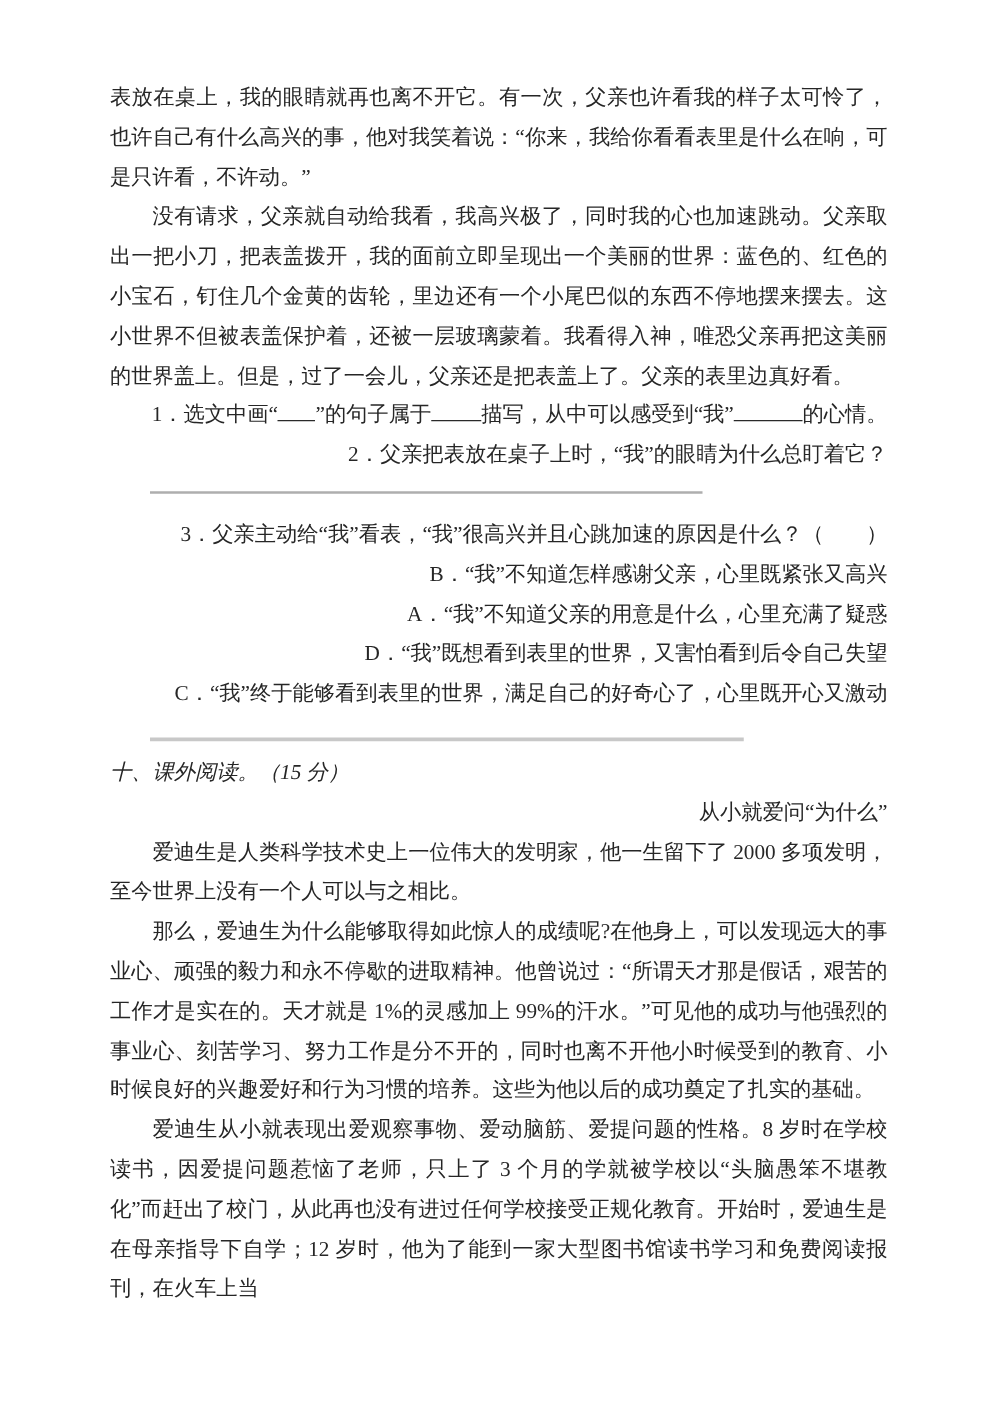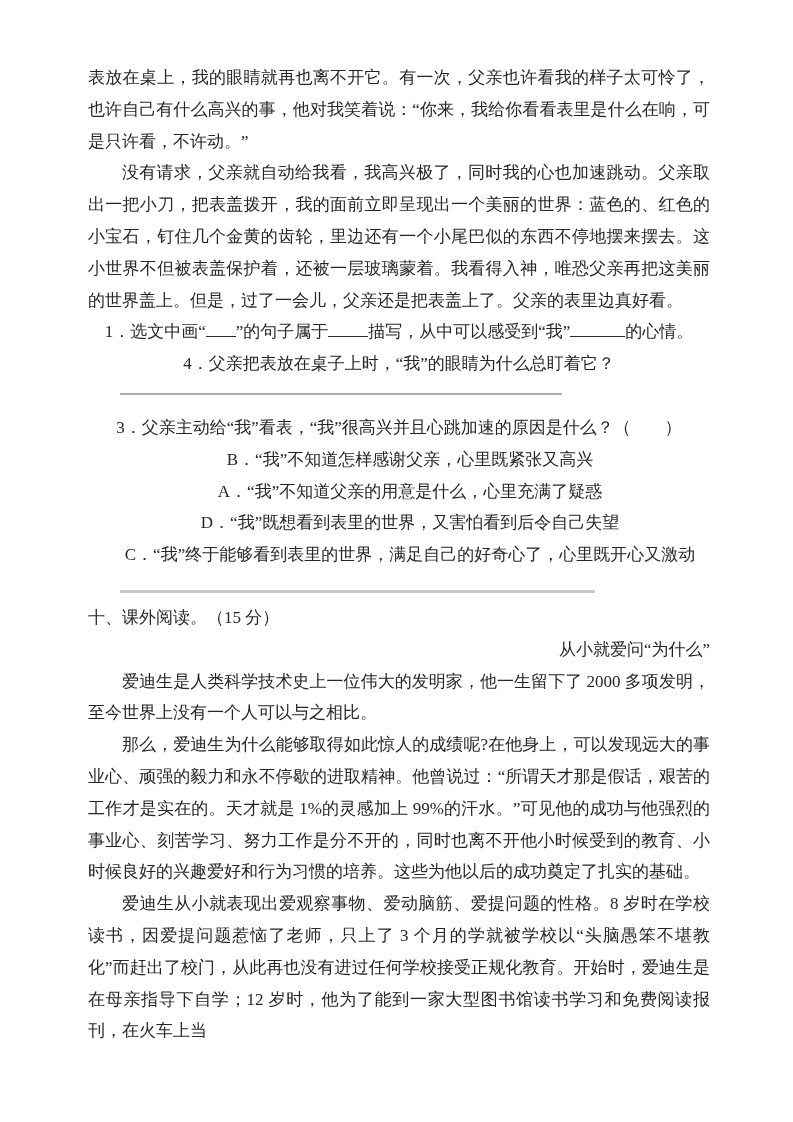--- a/index.html
+++ b/index.html
@@ -19,21 +19,21 @@
     line-height: 31.8px;
     color: #262626;
     overflow: hidden;
   }
   p { margin: 0; }
   .para {
     text-align: justify;
     text-justify: inter-ideograph;
   }
   .indent { text-indent: 2em; }
-  .question { text-align: center; }
+  .question { text-align: right; }
   .option { padding-left: 22px; }
   .blank {
     display: inline-block;
     height: 0.95em;
     border-bottom: 1.5px solid #2a2a2a;
     vertical-align: baseline;
   }
   .blank.b1 { width: 30px; }
   .blank.b2 { width: 40px; }
   .blank.b3 { width: 55px; }
@@ -42,35 +42,35 @@
     height: 2px;
     background: #aeaeae;
     margin: 13px 0 17px 32px;
   }
   .separator {
     width: 475px;
     height: 3px;
     background: #c8c8c8;
     margin: 19px 0 9px 32px;
   }
-  .section-heading { text-align: left; }
+  .section-heading { text-align: left; font-style: italic; }
   .essay-title { text-align: right; }
 </style>
 </head>
 <body>
 
 <div class="page">
 
   <p class="para">表放在桌上，我的眼睛就再也离不开它。有一次，父亲也许看我的样子太可怜了，也许自己有什么高兴的事，他对我笑着说：“你来，我给你看看表里是什么在响，可是只许看，不许动。”</p>
 
   <p class="para indent">没有请求，父亲就自动给我看，我高兴极了，同时我的心也加速跳动。父亲取出一把小刀，把表盖拨开，我的面前立即呈现出一个美丽的世界：蓝色的、红色的小宝石，钉住几个金黄的齿轮，里边还有一个小尾巴似的东西不停地摆来摆去。这小世界不但被表盖保护着，还被一层玻璃蒙着。我看得入神，唯恐父亲再把这美丽的世界盖上。但是，过了一会儿，父亲还是把表盖上了。父亲的表里边真好看。</p>
 
   <p class="question"><span>1．选文中画“</span><span class="blank b1"></span><span>”的句子属于</span><span class="blank b2"></span><span>描写，从中可以感受到“我”</span><span class="blank b3"></span><span>的心情。</span></p>
 
-  <p class="question">4．父亲把表放在桌子上时，“我”的眼睛为什么总盯着它？</p>
+  <p class="question">2．父亲把表放在桌子上时，“我”的眼睛为什么总盯着它？</p>
 
   <div class="answer-line"></div>
 
   <p class="question">3．父亲主动给“我”看表，“我”很高兴并且心跳加速的原因是什么？（　　）</p>
 
   <p class="question option">B．“我”不知道怎样感谢父亲，心里既紧张又高兴</p>
   <p class="question option">A．“我”不知道父亲的用意是什么，心里充满了疑惑</p>
   <p class="question option">D．“我”既想看到表里的世界，又害怕看到后令自己失望</p>
   <p class="question option">C．“我”终于能够看到表里的世界，满足自己的好奇心了，心里既开心又激动</p>
 

